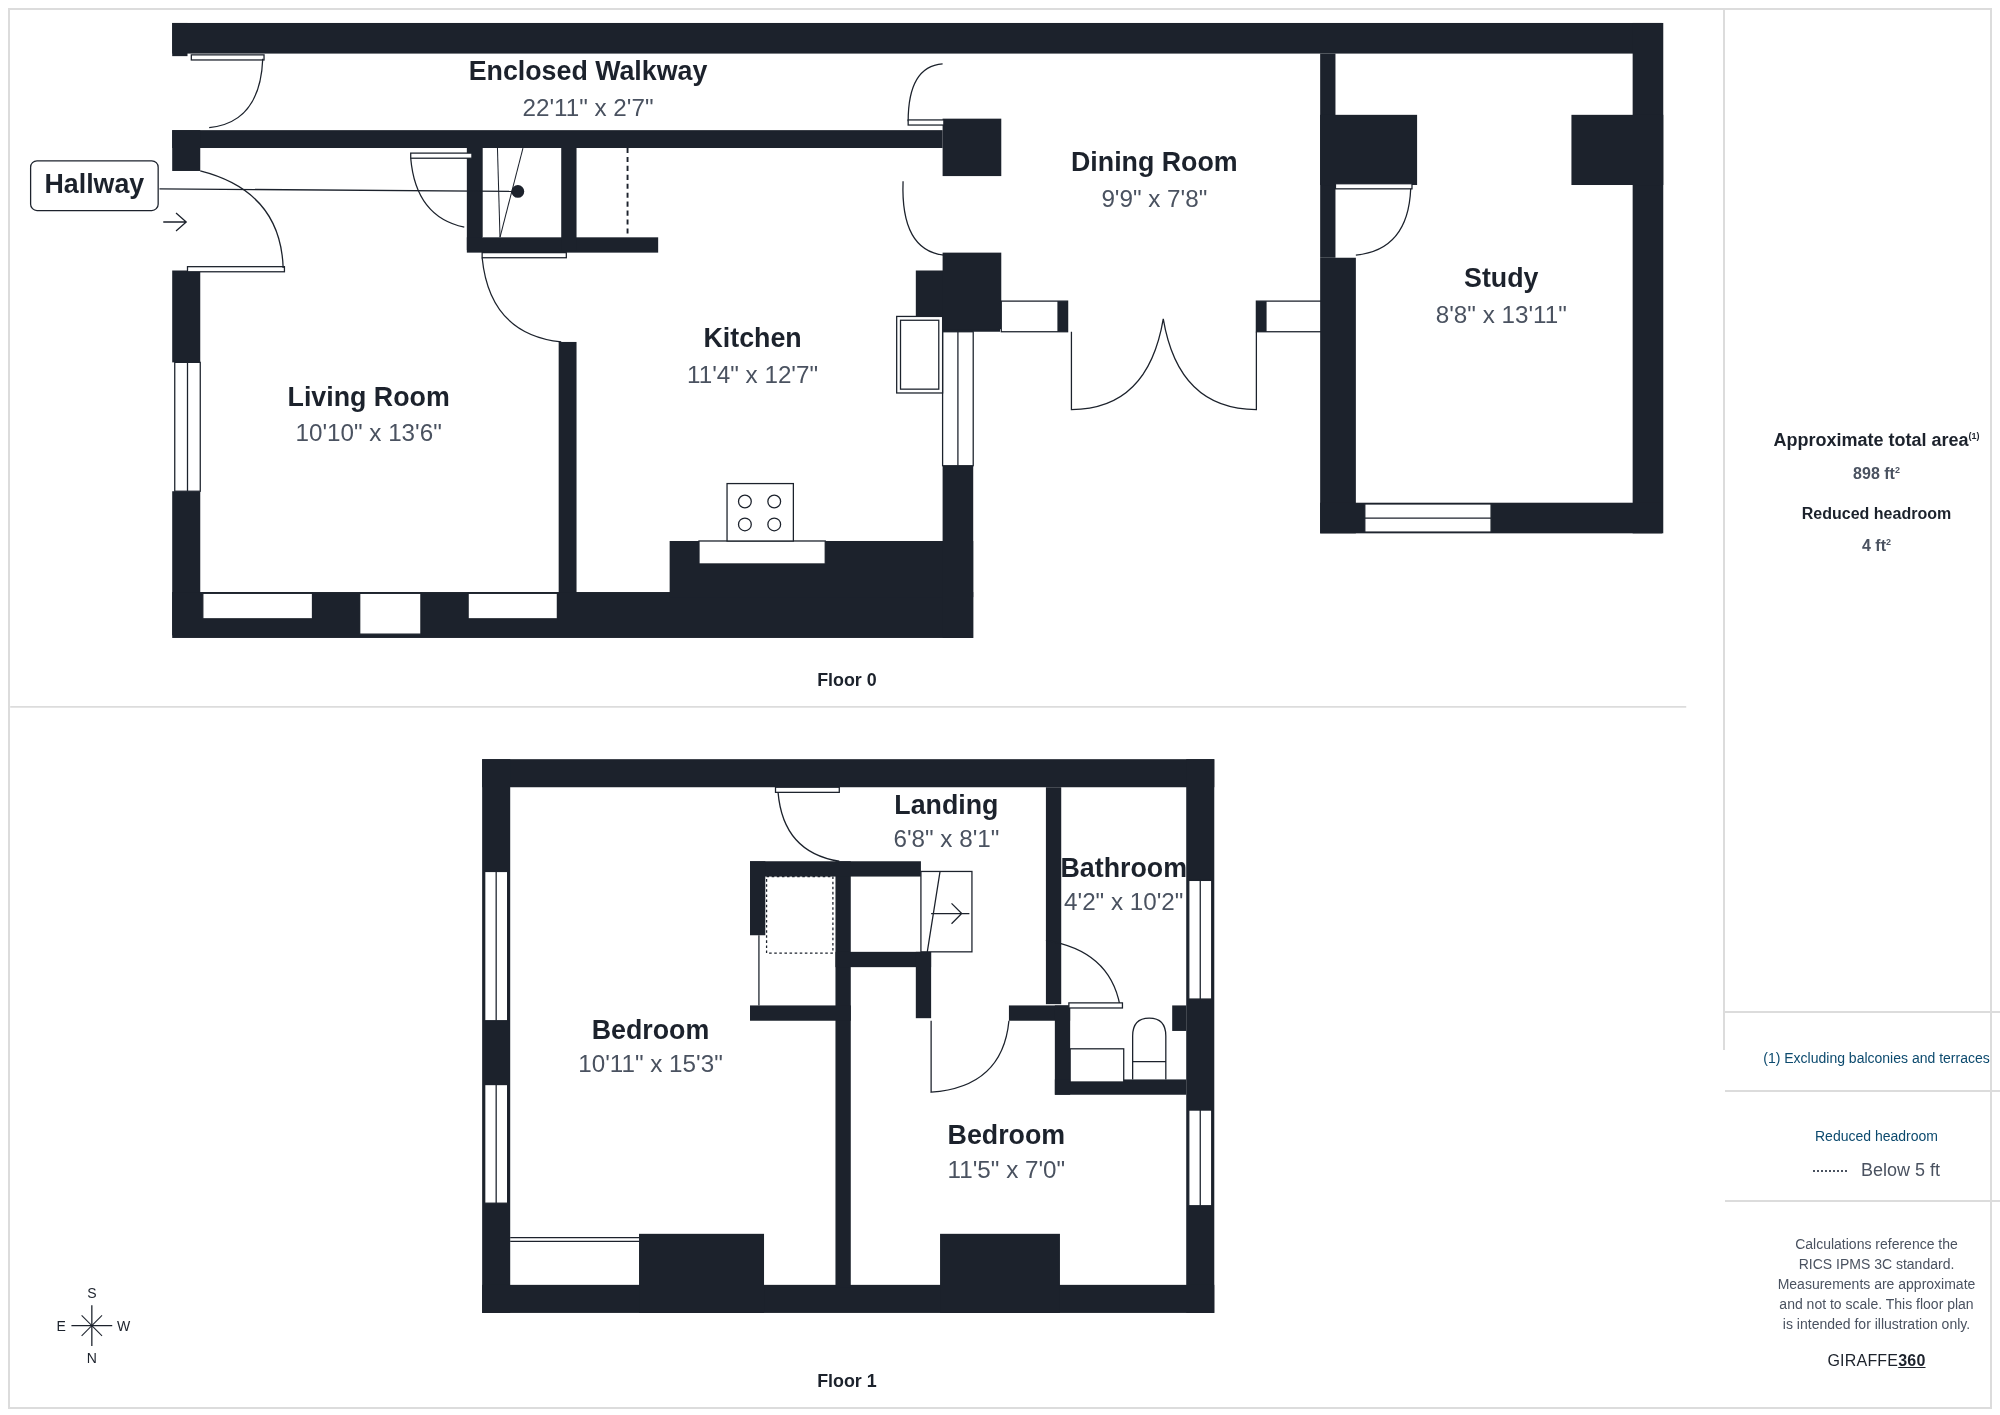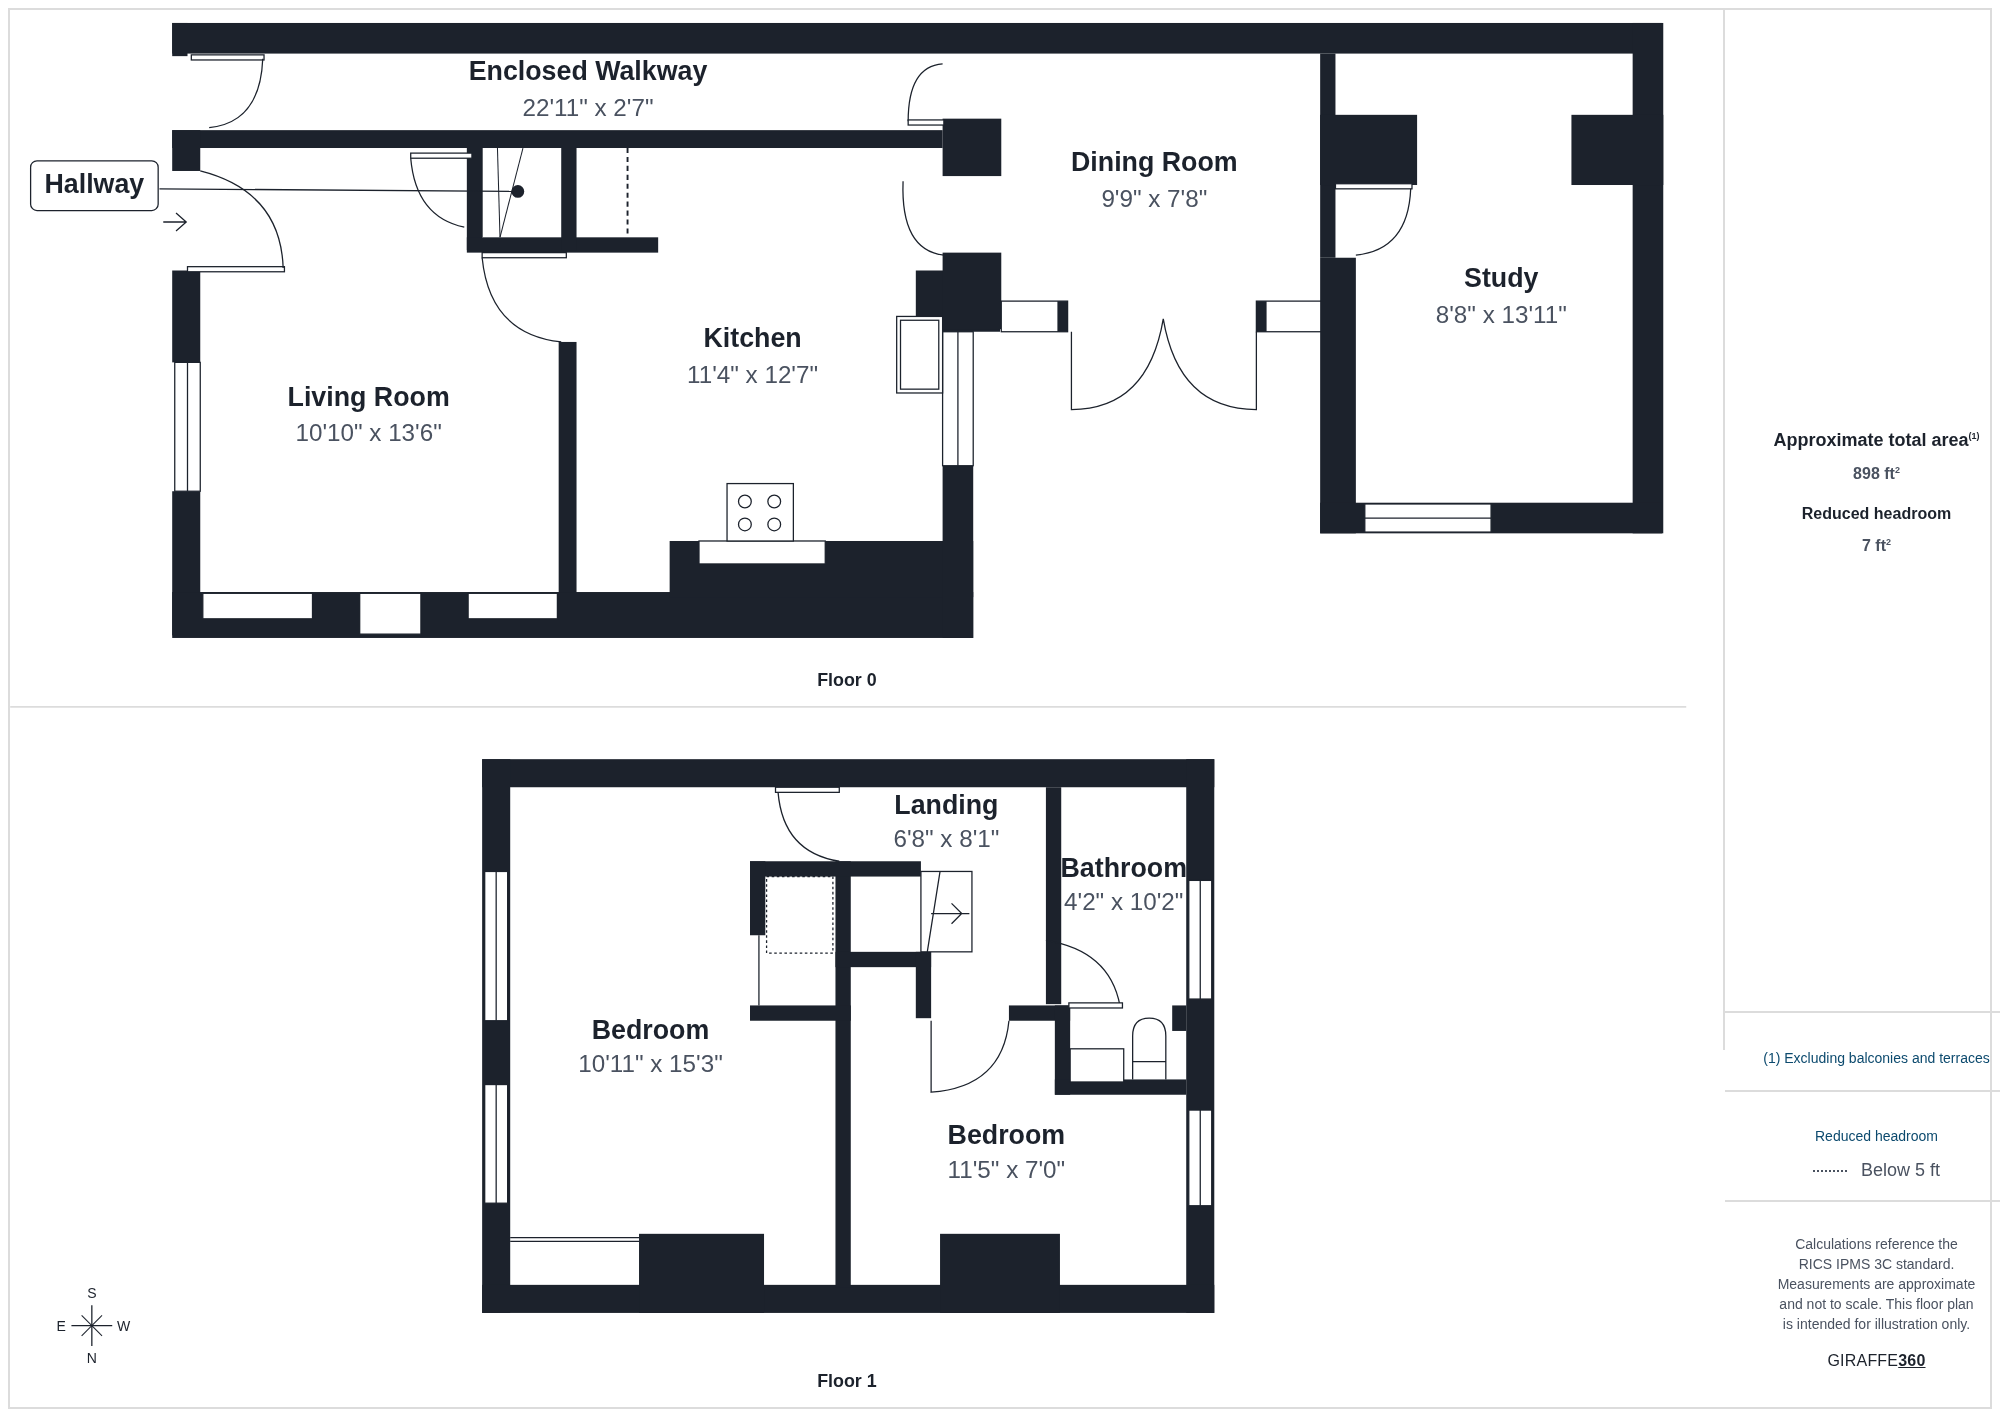--- a/index.html
+++ b/index.html
@@ -213,21 +213,21 @@
     <text class="compass-txt" x="97" y="1043">W</text>
     <text class="compass-txt" x="72" y="1068">N</text>
   </g>
 </svg>
 
 <div class="side">
   <div class="side-block" style="top: 422px;">
     <div class="area-title"><span>Approximate total area</span><sup>(1)</sup></div>
     <div class="area-val"><span>898 ft</span><sup>2</sup></div>
     <div class="head-title">Reduced headroom</div>
-    <div class="area-val"><span>7 ft</span><sup>2</sup></div>
+    <div class="area-val"><span>4 ft</span><sup>2</sup></div>
   </div>
 
   <div class="sep" style="top: 1003px;"></div>
   <div class="side-block note" style="top: 1042px;">(1) Excluding balconies and terraces</div>
 
   <div class="sep" style="top: 1082px;"></div>
   <div class="side-block" style="top: 1120px;">
     <div class="note">Reduced headroom</div>
     <div class="legend-row"><span class="dots"></span><span>Below 5 ft</span></div>
   </div>

